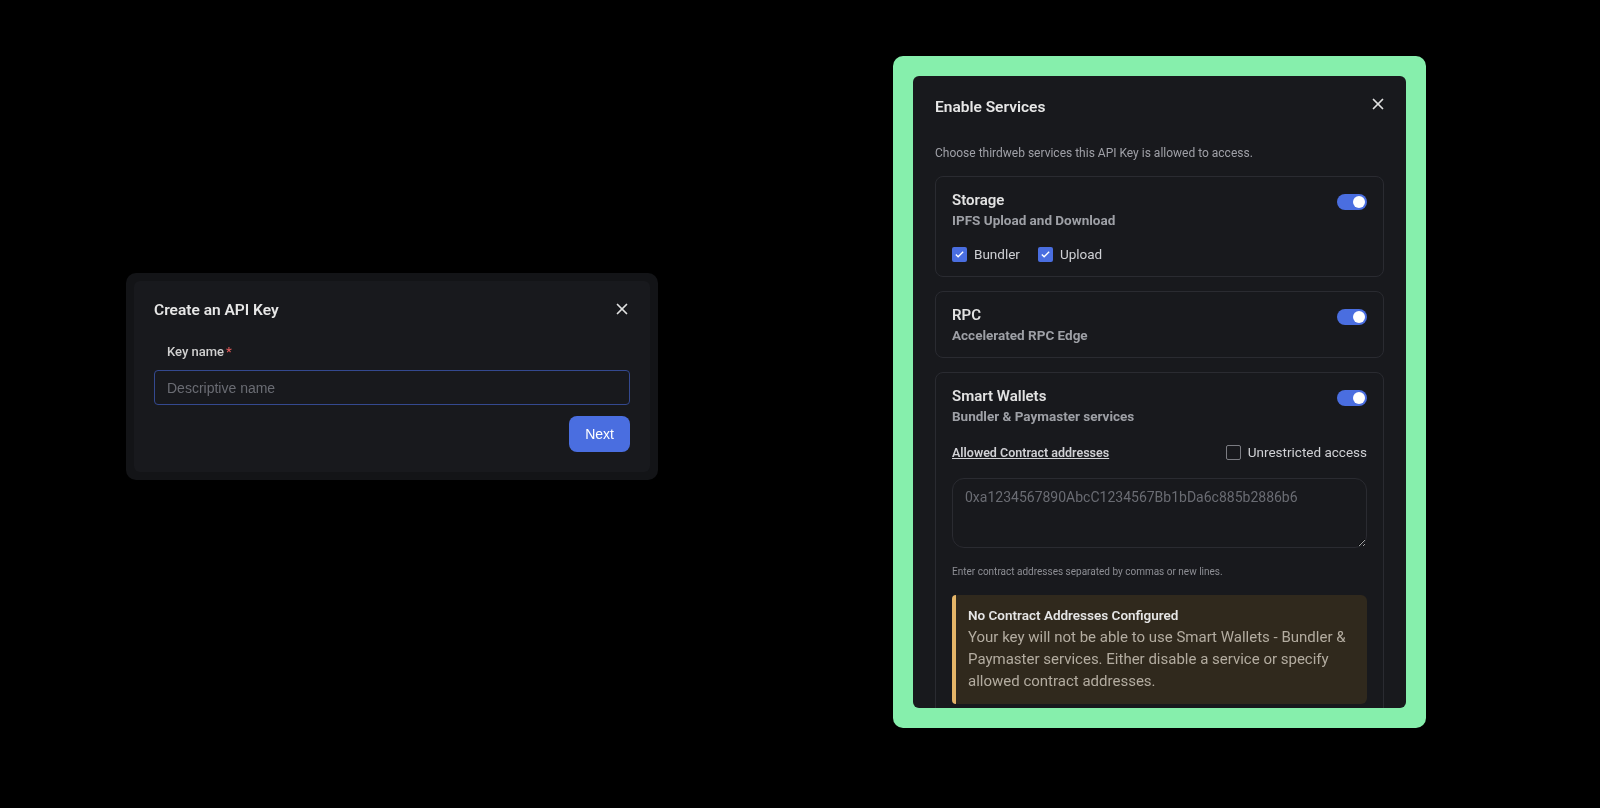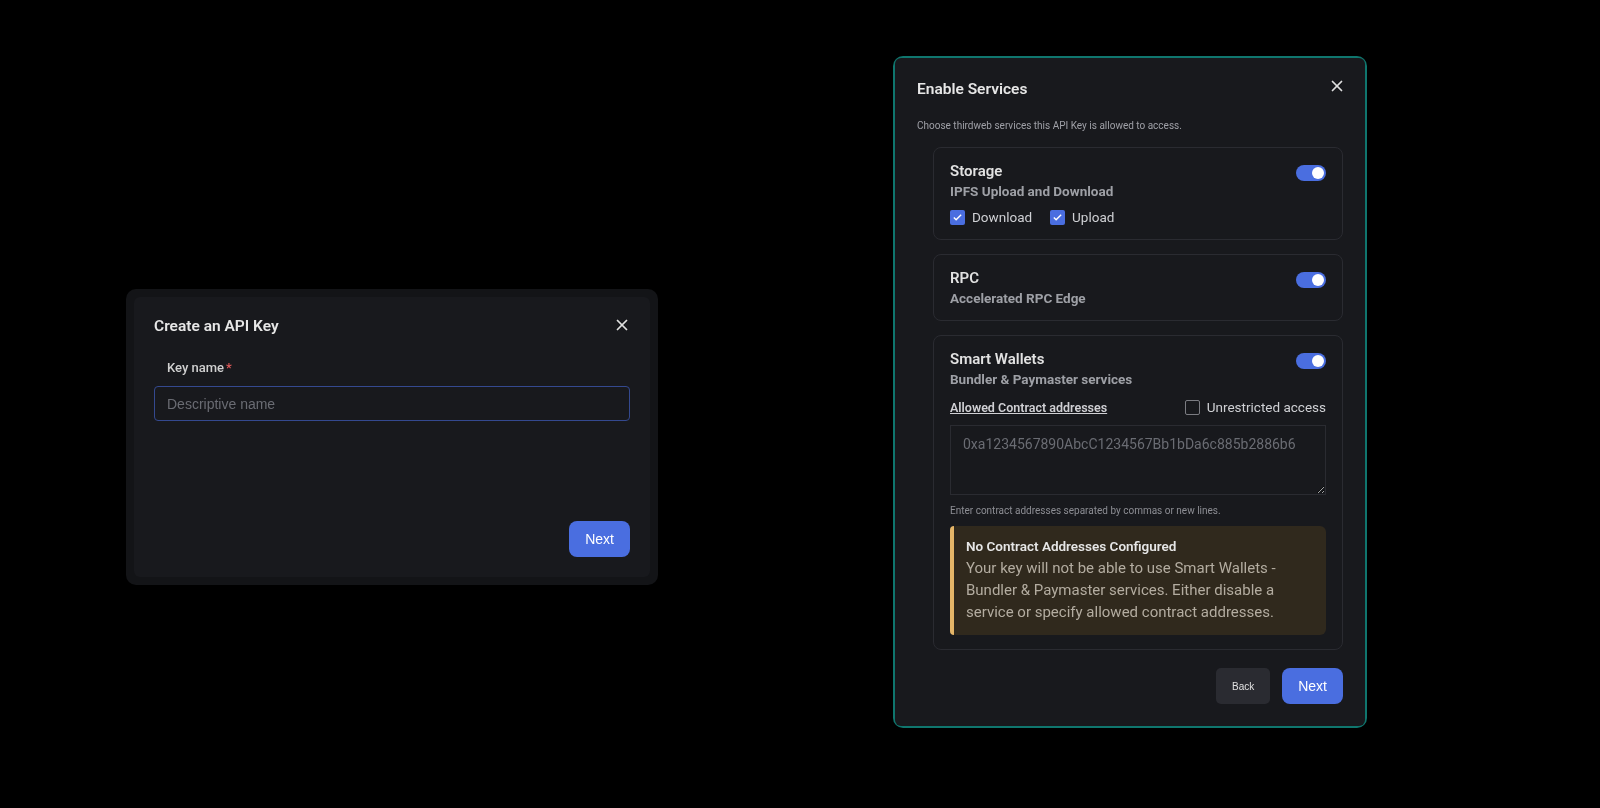--- a/index.html
+++ b/index.html
@@ -2,23 +2,23 @@
 <html><head>
 <meta charset="utf-8">
 <style>
   * { box-sizing: border-box; margin: 0; padding: 0; }
   html, body { width: 1600px; height: 808px; background: #000; font-family: -apple-system, BlinkMacSystemFont, "Segoe UI", Roboto, Helvetica, Arial, sans-serif; color: #e5e5e5; overflow: hidden; }
   
   
   .modal-outer-left {
     position: absolute;
     left: 126px;
-    top: 289px;
+    top: 273px;
     width: 532px;
-    height: 296px;
+    height: 207px;
     background: #131417;
     border-radius: 10px;
     padding: 8px;
   }
   .modal-inner-left {
     width: 100%;
     height: 100%;
     background: #18191d;
     border-radius: 6px;
     padding: 20px;
@@ -89,52 +89,51 @@
     font-weight: 500;
     padding: 10px 16px;
     cursor: pointer;
   }
 
   
   .modal-outer-right {
     position: absolute;
     left: 893px;
     top: 56px;
-    width: 474px;
+    width: 533px;
     height: 672px;
-    background: #0f766e;
+    background: #86efac;
     border-radius: 10px;
-    padding: 2px;
+    padding: 20px;
   }
   .modal-inner-right {
     width: 100%;
     height: 100%;
     background: #18191d;
     border-radius: 6px;
     padding: 22px;
     position: relative;
     display: flex;
     flex-direction: column;
     gap: 14px;
     overflow: hidden;
   }
   .subheading {
-    font-size: 10px;
+    font-size: 12px;
     color: #9fa0a7;
-    margin-top: 8px;
+    margin-top: 16px;
     margin-bottom: 2px;
   }
   .service-card {
     border: 1px solid #2a2b31;
     border-radius: 8px;
     padding: 14px 16px;
     display: flex;
     flex-direction: column;
-    gap: 10px;
-    margin-left: 16px;
+    gap: 18px;
   }
   .service-head {
     display: flex;
     align-items: flex-start;
     justify-content: space-between;
   }
   .service-name { font-size: 15px; font-weight: 600; color: #e2e2e2; }
   .service-desc { font-size: 13.5px; color: #9ea0a6; margin-top: 3px; font-weight: bold; }
   .toggle {
     width: 30px;
@@ -179,21 +178,21 @@
     align-items: center;
     justify-content: space-between;
     margin-top: 2px;
   }
   .section-label { font-size: 12.5px; font-weight: 600; color: #d0d0d4; text-decoration: underline; }
   .textarea {
     width: 100%;
     height: 70px;
     background: #18191d;
     border: 1px solid #2a2b31;
-    border-radius: 0;
+    border-radius: 12px;
     resize: both;
     color: #e0e0e0;
     font-size: 14px;
     padding: 10px 12px;
     font-family: inherit;
     outline: none;
   }
   .textarea::placeholder { color: #6a6c73; }
   .helper-text { font-size: 10px; color: #8d8e94; }
   .alert {
@@ -262,21 +261,21 @@
         </div>
         <div class="toggle"></div>
       </div>
       <div class="check-row">
         <div class="check-item">
           <div class="check-box">
               <svg viewBox="0 0 24 24">
                 <polyline points="20 6 9 17 4 12"></polyline>
               </svg>
             </div>
-          <div class="check-label">Download</div>
+          <div class="check-label">Bundler</div>
         </div>
         <div class="check-item">
           <div class="check-box">
               <svg viewBox="0 0 24 24">
                 <polyline points="20 6 9 17 4 12"></polyline>
               </svg>
             </div>
           <div class="check-label">Upload</div>
         </div>
       </div>

